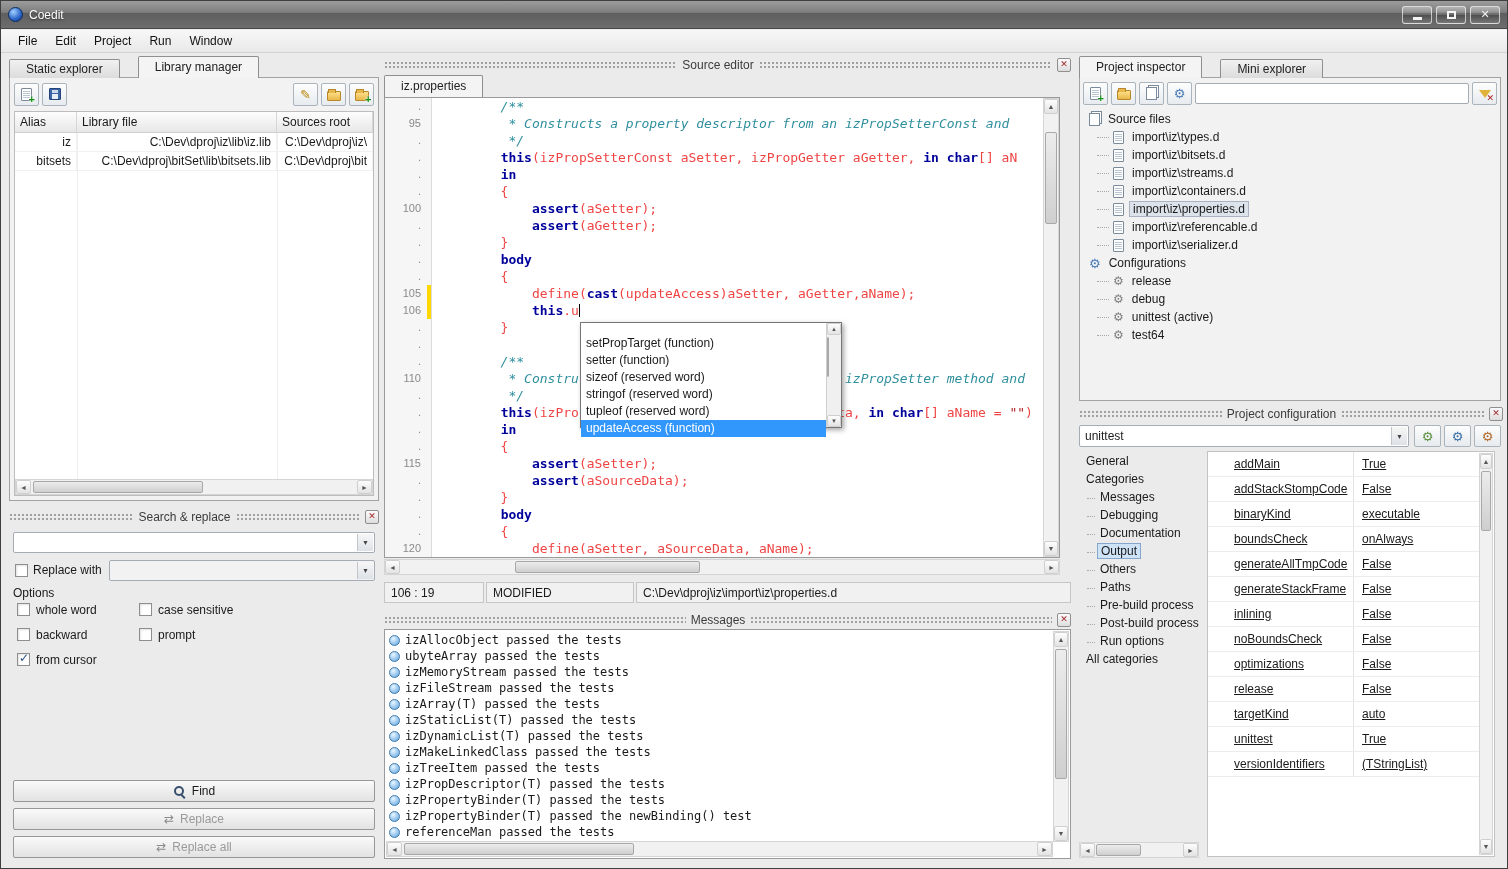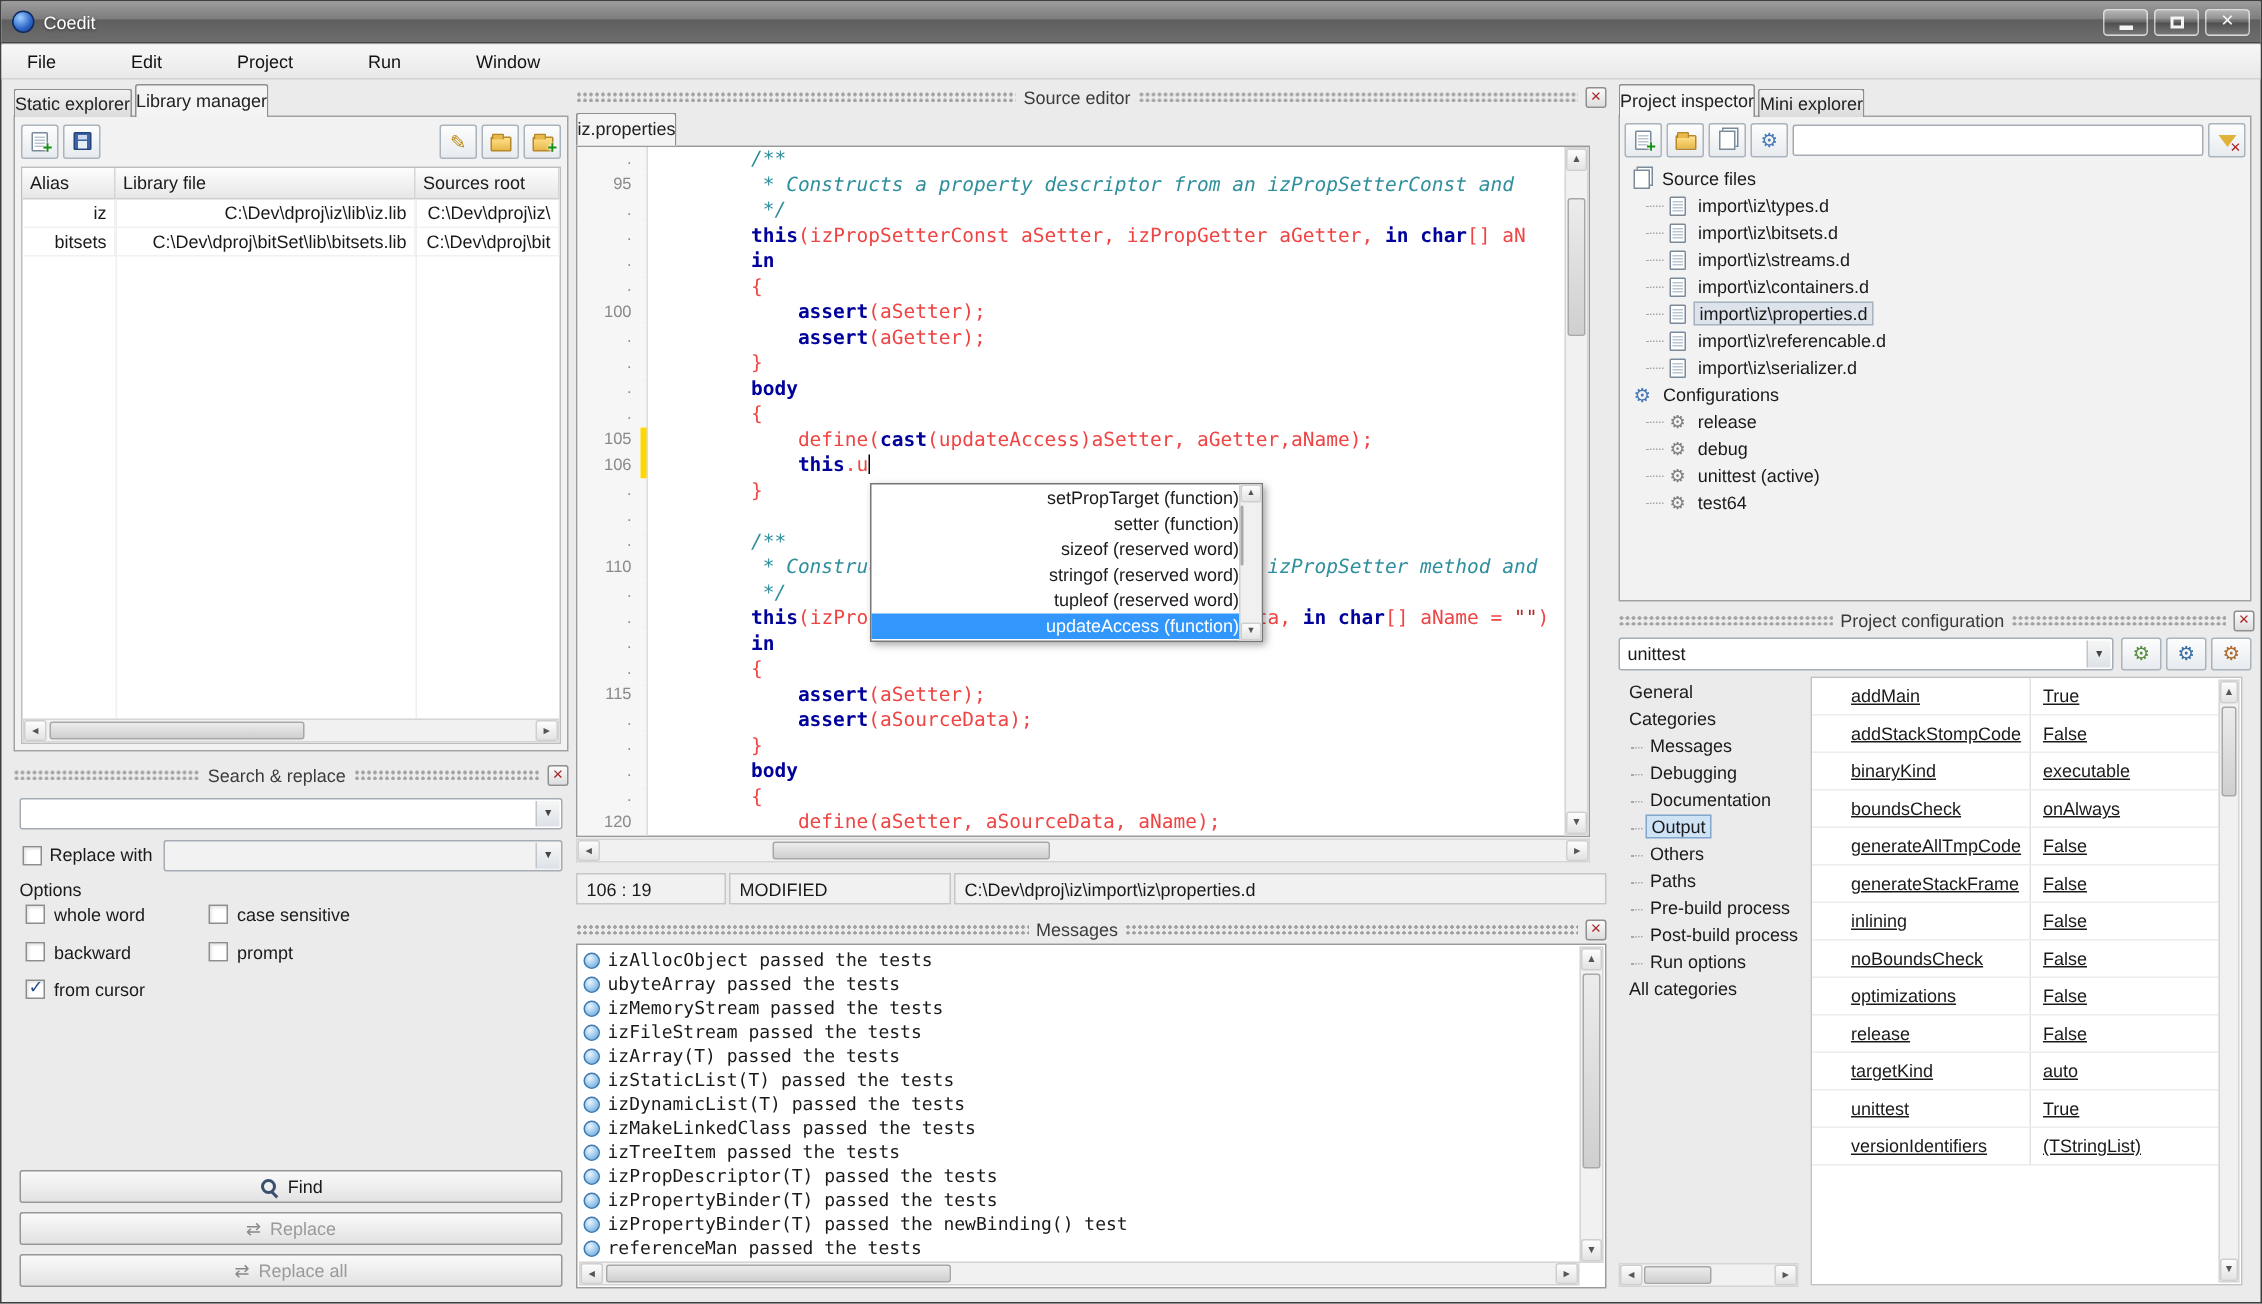--- a/index.html
+++ b/index.html
@@ -15,28 +15,28 @@
   .title-text{font-size:12px;text-shadow:0 1px 2px rgba(0,0,0,.5);}
   .win-controls{margin-left:auto;display:flex;gap:4px;}
   .wc-btn{width:30px;height:18px;border:1px solid rgba(255,255,255,.65);border-radius:3px;display:flex;align-items:center;justify-content:center;
     background:linear-gradient(rgba(255,255,255,.35),rgba(255,255,255,.08) 48%,rgba(0,0,0,.18) 52%,rgba(255,255,255,.10));}
   .g-min{width:9px;height:3px;background:#f4f4f4;margin-top:7px;}
   .g-max{width:9px;height:8px;border:2px solid #f4f4f4;}
   .g-x{color:#f4f4f4;font-size:11px;font-weight:bold;line-height:1;}
 
   
   .menubar{position:absolute;left:0;top:29px;right:0;height:23px;display:flex;align-items:center;padding-left:8px;
-    background:linear-gradient(#f7f7f7,#e9e9e9);border-bottom:1px solid #d2d2d2;gap:32px;}
+    background:linear-gradient(#f7f7f7,#e9e9e9);border-bottom:1px solid #d2d2d2;}
   .menu-item{padding:3px 9px;color:#111;}
 
   
   .panel{position:absolute;border:1px solid #a2a2a2;background:#f2f2f2;}
   .tabs{position:absolute;display:flex;align-items:flex-end;height:22px;z-index:3;}
-  .tab{height:19px;line-height:18px;padding:0 0;border:1px solid #8f8f8f;border-bottom:none;border-radius:2px 2px 0 0;
-    background:linear-gradient(#f1f1f1,#dcdcdc);margin-right:2px;color:#222;white-space:nowrap;}
+  .tab{height:19px;line-height:18px;padding:0 16px;border:1px solid #8f8f8f;border-bottom:none;border-radius:2px 2px 0 0;
+    background:linear-gradient(#f1f1f1,#dcdcdc);margin-right:18px;color:#222;white-space:nowrap;}
   .tab.active{height:22px;line-height:21px;background:#f4f4f4;}
   .hdr{position:absolute;display:flex;align-items:center;gap:5px;font-size:12px;color:#3c3c3c;justify-content:space-between;}
   .hdr-dots{flex:1;height:7px;background-image:radial-gradient(circle,#a0a0a0 1px,transparent 1.4px);background-size:4px 4px;}
   .hdr-title{white-space:nowrap;}
   .close-box{width:14px;height:14px;flex:0 0 14px;border:1px solid #8f8f8f;border-radius:2px;display:flex;align-items:center;justify-content:center;
     background:linear-gradient(#fbfbfb,#ddd);font-size:9px;color:#a52a2a;font-weight:bold;line-height:1;}
   .tb-btn{width:25px;height:23px;border:1px solid #aab4bd;border-radius:2px;background:linear-gradient(#fdfdfd,#e7ebef);
     display:flex;align-items:center;justify-content:center;position:relative;}
   .combo{position:absolute;height:21px;border:1px solid #a5acb5;background:#fff;border-radius:2px;}
   .combo.dis{background:#f2f2f2;}
@@ -118,21 +118,21 @@
   .cl{display:flex;height:17px;line-height:17px;}
   .ln{flex:0 0 42px;text-align:right;padding-right:6px;background:#f6f6f6;color:#8a8a8a;font-size:11px;}
   .lm{flex:0 0 5px;background:#f6f6f6;border-right:1px solid #dcdcdc;}
   .lm.on{background:#ffd800;}
   .lt{flex:1;padding-left:6px;font-family:"DejaVu Sans Mono",monospace;font-size:13px;white-space:pre;overflow:hidden;}
   .tok-p{color:#ef4444;} .tok-k{color:#00009b;font-weight:bold;} .tok-c{color:#2f8f9d;font-style:italic;} .tok-st{color:#b22222;}
   .caret{display:inline-block;width:1px;height:13px;background:#000;vertical-align:-2px;}
   .ed-vsb{top:0;bottom:0;right:0;}
   .comp{position:absolute;left:195px;top:224px;width:262px;height:106px;background:#fff;border:1px solid #777;
     box-shadow:2px 2px 5px rgba(0,0,0,.35);z-index:5;}
-  .comp-items{position:absolute;left:0;top:1px;right:15px;text-align:right;}
+  .comp-items{position:absolute;left:0;top:12px;right:15px;}
   .comp-item{height:17px;line-height:17px;padding-left:5px;white-space:nowrap;overflow:hidden;}
   .comp-item.sel{background:#3297fd;color:#fff;}
   .comp-sb{position:absolute;right:0;top:0;bottom:0;width:15px;background:#f0f0f0;border-left:1px solid #d0d0d0;
     display:flex;flex-direction:column;}
   .comp-sb .sb-ar{flex:0 0 12px;font-size:6px;}
   .ed-hsb{left:383px;top:558px;width:676px;}
   .statusbar{position:absolute;left:383px;top:581px;width:687px;height:21px;display:flex;gap:2px;}
   .sb-cell{background:#f1f1f1;border:1px solid #c6c6c6;padding:3px 6px;white-space:nowrap;overflow:hidden;}
   .sb-pos{flex:0 0 100px;} .sb-state{flex:0 0 148px;} .sb-file{flex:1;}
 

